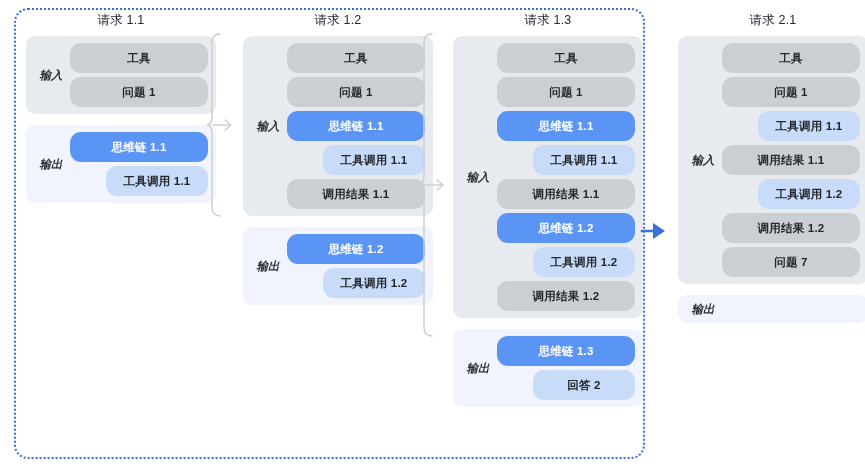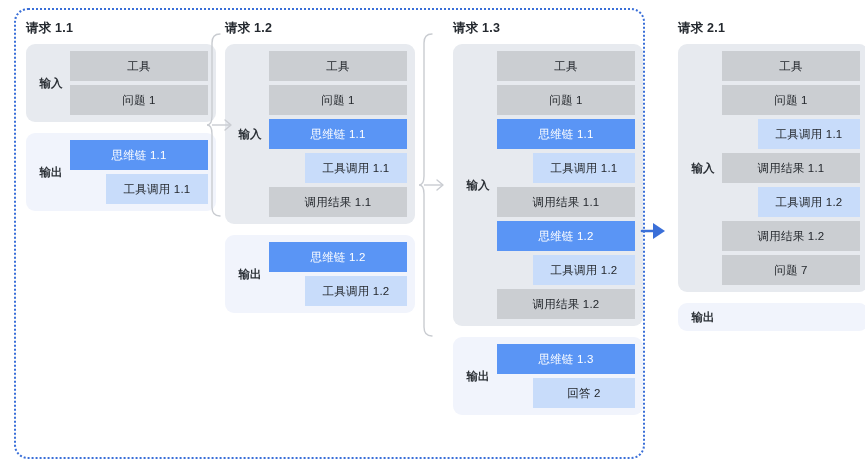--- a/index.html
+++ b/index.html
@@ -35,30 +35,30 @@
     pointer-events: none;
   }
 
   
   .column {
     position: absolute;
     top: 0;
     width: 190px;
   }
   .col1 { left: 26px; }
-  .col2 { left: 225px; }
+  .col2 { left: 243px; }
   .col3 { left: 453px; }
   .col4 { left: 678px; }
 
   .col-title {
-    text-align: left;
+    text-align: center;
     font-size: 12.5px;
-    font-weight: bold;
+    font-weight: normal;
     color: #24292f;
-    padding-top: 20px;
+    padding-top: 12px;
     padding-bottom: 7px;
     letter-spacing: .2px;
   }
 
   
   .panel {
     position: relative;
     display: flex;
     align-items: center;
     border-radius: 9px;
@@ -70,37 +70,38 @@
   .panel.output { background: #f1f4fc; }
 
   .panel-label {
     width: 38px;
     flex: 0 0 38px;
     text-align: center;
     font-size: 11.5px;
     font-weight: bold;
     color: #2b3036;
     line-height: 1.25;
+    font-style: italic;
   }
 
   .cells {
     flex: 1 1 auto;
     display: flex;
     flex-direction: column;
     gap: 4px;
   }
 
   .cell {
     height: 30px;
-    border-radius: 0;
+    border-radius: 11px;
     display: flex;
     align-items: center;
     justify-content: center;
     font-size: 11.5px;
-    font-weight: normal;
+    font-weight: bold;
     letter-spacing: .2px;
     box-sizing: border-box;
   }
   .cell.gray      { background: #cbced2; color: #23272c; }
   .cell.blue-dark { background: #5a95f5; color: #ffffff; }
   .cell.blue-light{ background: #c8dcfa; color: #23272c; margin-left: 36px; }
   .cell.ellipsis  { color: #3b4450; letter-spacing: 2px; }
 
   
   .brace {

